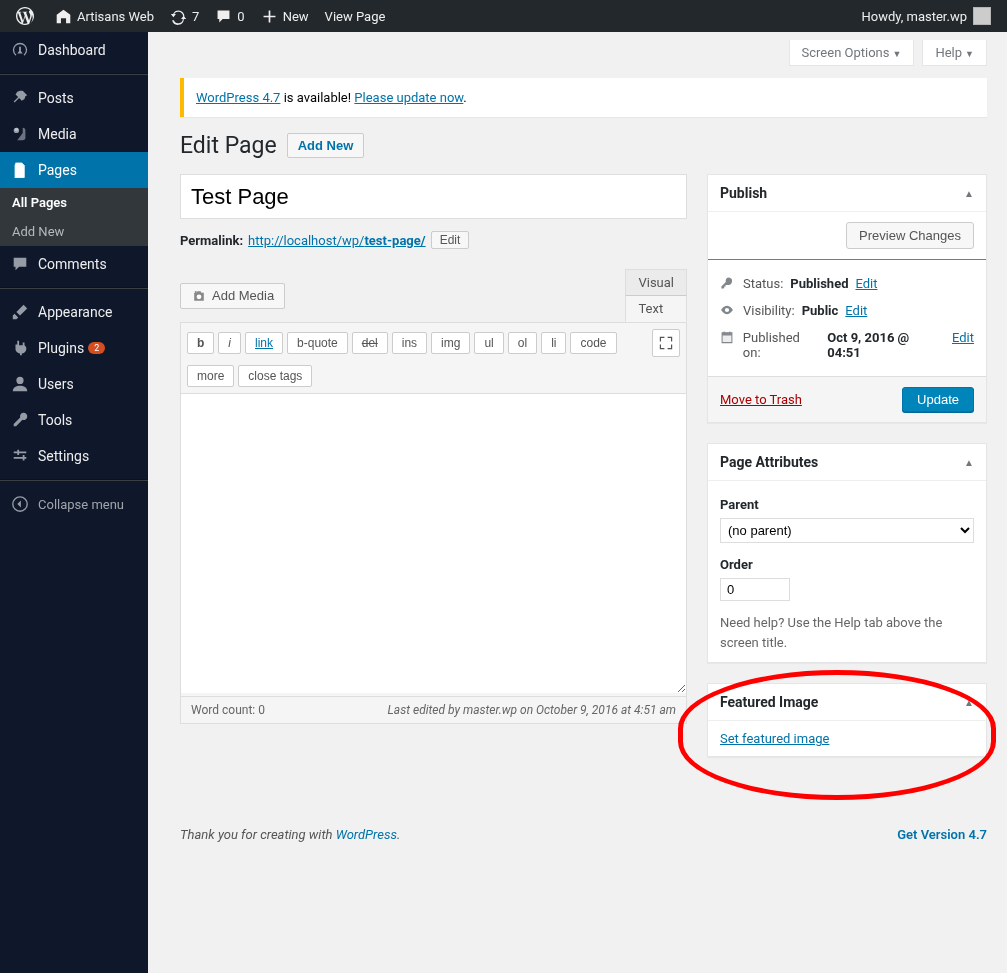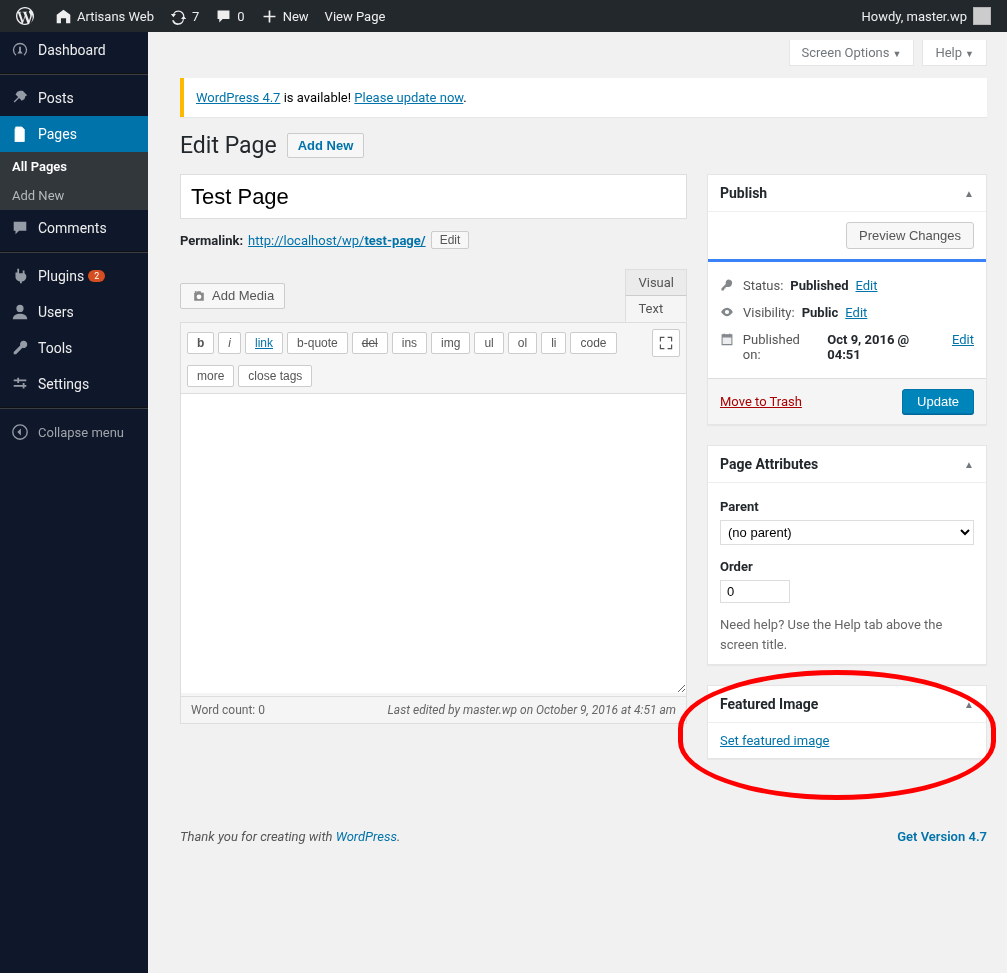--- a/index.html
+++ b/index.html
@@ -71,21 +71,21 @@
 
 .metabox { border: 1px solid #e5e5e5; background: #fff; box-shadow: 0 1px 1px rgba(0,0,0,0.04); margin-bottom: 20px; }
 .metabox-title { padding: 10px 12px; font-size: 14px; font-weight: 700; color: #23282d; border-bottom: 1px solid #eee; display: flex; justify-content: space-between; align-items: center; cursor: pointer; }
 .metabox-title .toggle { font-size: 10px; color: #72777c; }
 .metabox-body { padding: 10px 12px; font-size: 13px; color: #444; }
 
 .publish-row { display: flex; align-items: flex-start; padding: 6px 0; font-size: 13px; color: #555; gap: 7px; }
 .publish-row .icon { width: 16px; color: #82878c; display: inline-flex; }
 .publish-row b { color: #23282d; font-weight: 700; }
 .publish-row a { color: #0073aa; text-decoration: underline; cursor: pointer; }
-.publish-top { display: flex; justify-content: flex-end; padding: 10px 12px; border-bottom: 3px solid #3b82f6; }
+.publish-top { display: flex; justify-content: flex-end; padding: 10px 12px; border-bottom: 1px solid #3b82f6; }
 .btn-sec { border: 1px solid #ccc; background: #f7f7f7; padding: 5px 12px; font-size: 13px; border-radius: 3px; cursor: pointer; color: #555; }
 .publish-actions { display: flex; justify-content: space-between; align-items: center; padding: 10px 12px; background: #f5f5f5; border-top: 1px solid #ddd; }
 .trash-link { color: #a00; text-decoration: underline; cursor: pointer; }
 .btn-primary { background: #0085ba; border: 1px solid #0073aa; color: #fff; padding: 4px 14px; font-size: 13px; border-radius: 3px; cursor: pointer; font-weight: 400; box-shadow: 0 1px 0 #006799; }
 
 .attr-label { font-weight: 700; margin: 6px 0; display: block; color: #23282d; }
 .attr-select { width: 100%; border: 1px solid #ddd; padding: 3px; background: #fff; font-size: 13px; position: relative; }
 .attr-input { width: 70px; border: 1px solid #ddd; padding: 3px 6px; font-size: 13px; }
 .attr-help { color: #666; font-size: 13px; margin-top: 12px; line-height: 1.5; }
 
@@ -167,20 +167,29 @@
   </div>
   <div class="sidebar-sep"></div>
   <div class="sidebar-item">
     <span class="menu-icon">
         <svg width="18" height="18" viewBox="0 0 20 20" fill="currentColor">
           <path d="M13 2l5 5-2 1-1 3-3 2-3-3-5 5-1-1 5-5-3-3 2-3 3-1z"></path>
         </svg>
       </span>
     <span>Posts</span>
   </div>
+  <div class="sidebar-item">
+    <span class="menu-icon">
+        <svg width="18" height="18" viewBox="0 0 20 20" fill="currentColor">
+          <path d="M6 3a2 2 0 110 4 2 2 0 010-4zm7 0a3 3 0 013 3v8a3 3 0 01-3 3H7l6-8z" opacity=".7"></path>
+          <circle cx="6" cy="6" r="3"></circle>
+        </svg>
+      </span>
+    <span>Media</span>
+  </div>
   <div class="sidebar-item current">
     <span class="menu-icon">
         <svg width="18" height="18" viewBox="0 0 20 20" fill="currentColor">
           <path d="M5 2h7l3 3v13H5zM4 4h1v14h10v1H4z" opacity=".9"></path>
           <path d="M5 2h7l3 3v13H5z"></path>
         </svg>
       </span>
     <span>Pages</span>
   </div>
   <div class="sidebar-sub">
@@ -189,20 +198,28 @@
   </div>
   <div class="sidebar-item">
     <span class="menu-icon">
         <svg width="18" height="18" viewBox="0 0 20 20" fill="currentColor">
           <path d="M3 3h14v10H9l-4 4v-4H3z"></path>
         </svg>
       </span>
     <span>Comments</span>
   </div>
   <div class="sidebar-sep"></div>
+  <div class="sidebar-item">
+    <span class="menu-icon">
+        <svg width="18" height="18" viewBox="0 0 20 20" fill="currentColor">
+          <path d="M14 2l4 4-8 8-4-4zM4 12l4 4-2 2H2v-4z"></path>
+        </svg>
+      </span>
+    <span>Appearance</span>
+  </div>
   <div class="sidebar-item">
     <span class="menu-icon">
         <svg width="18" height="18" viewBox="0 0 20 20" fill="currentColor">
           <path d="M7 2v4H5v5a5 5 0 005 5v2h2v-2a5 5 0 003-9V4h-2v3H9V2z"></path>
         </svg>
       </span>
     <span>Plugins</span>
     <span class="badge-orange">2</span>
   </div>
   <div class="sidebar-item">

